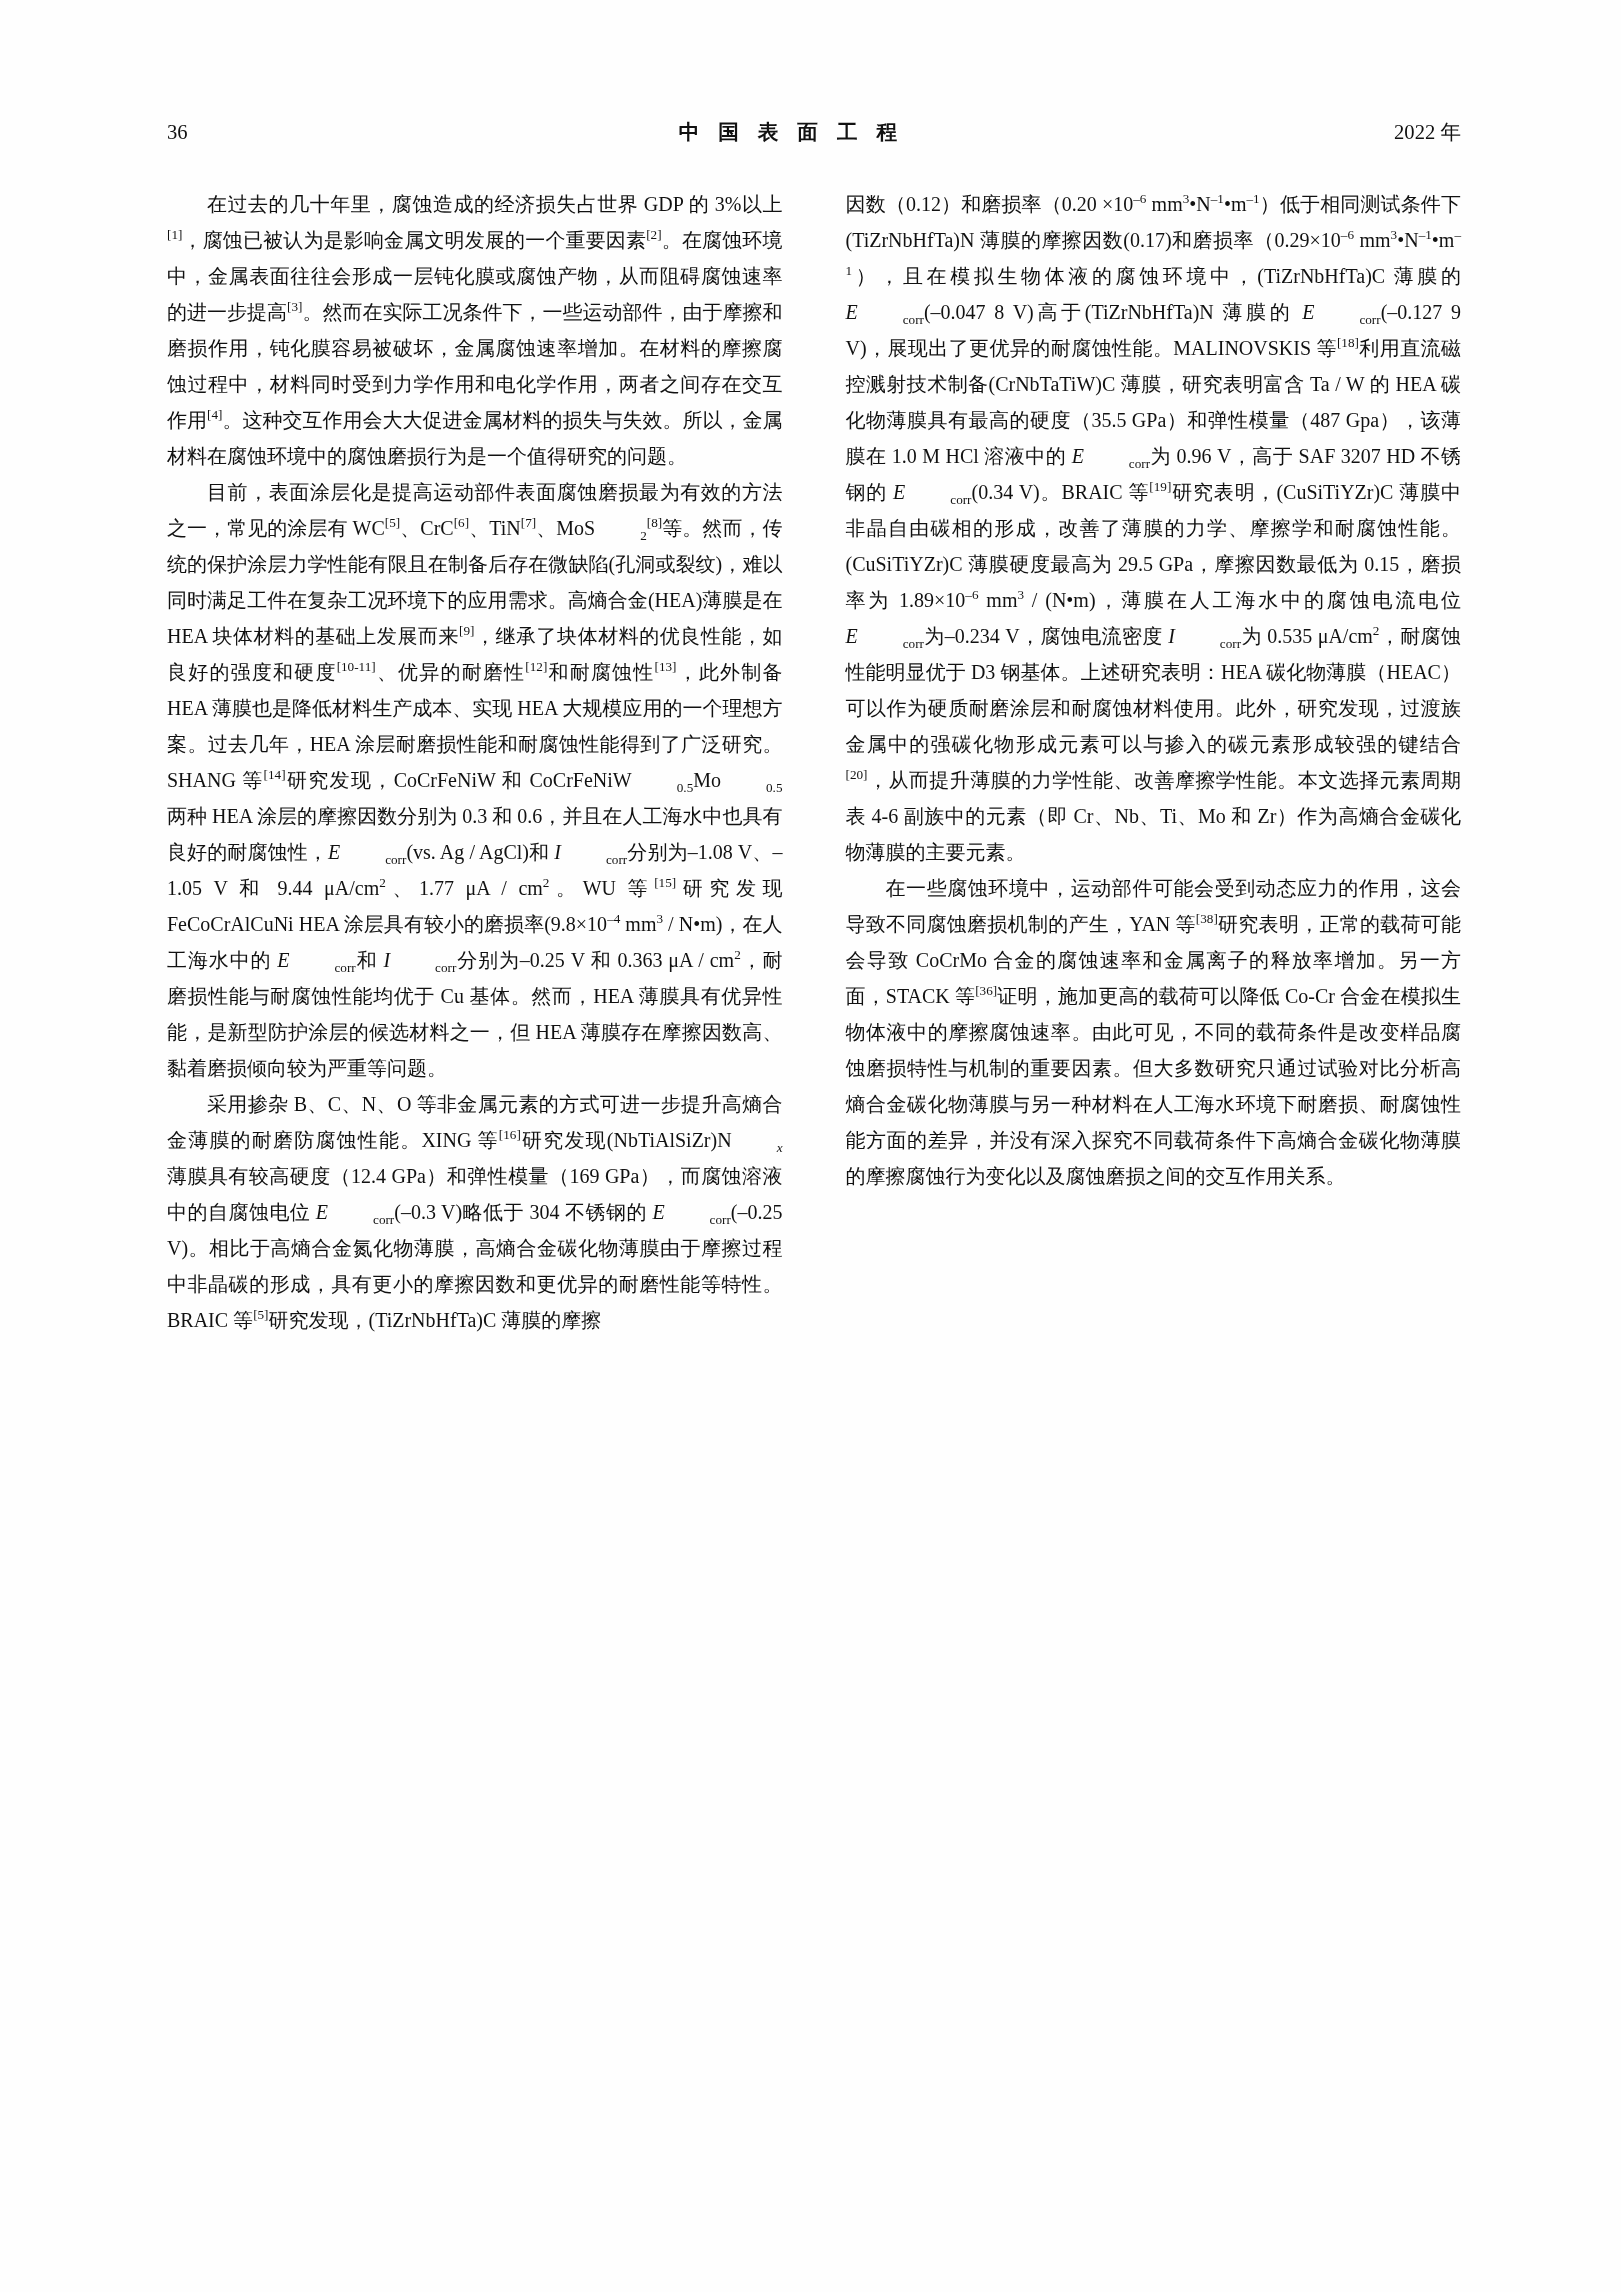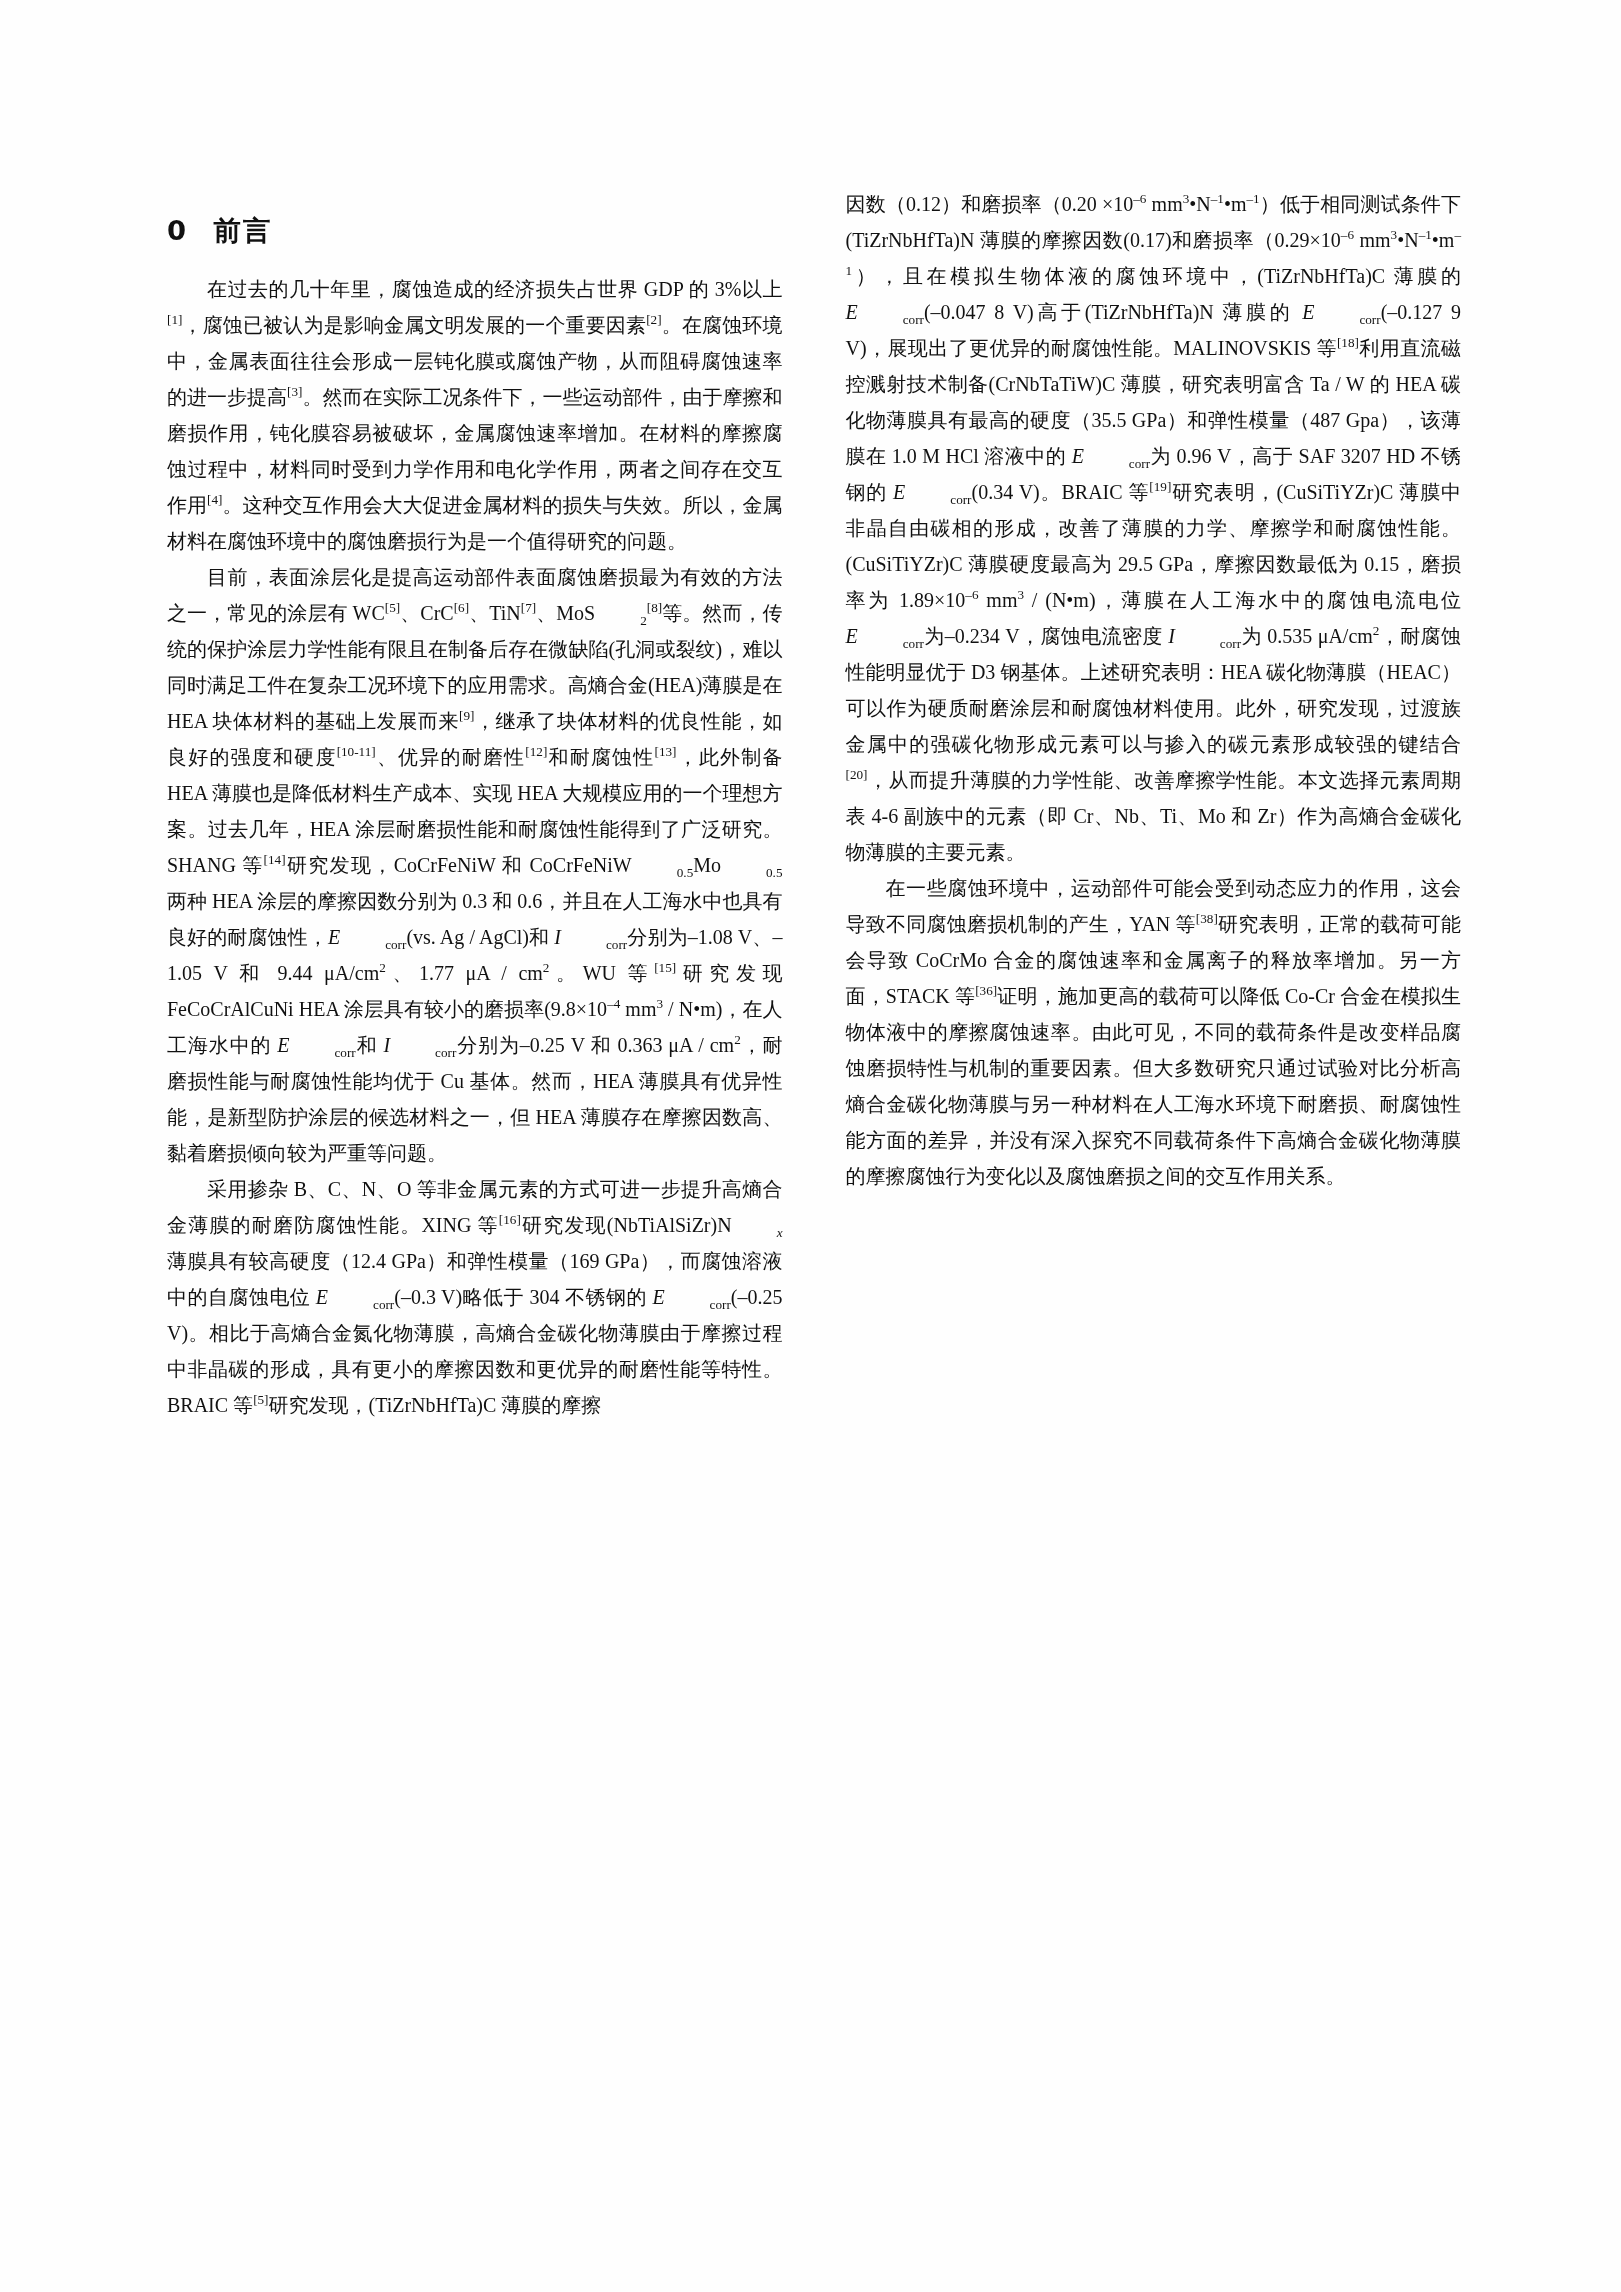--- a/index.html
+++ b/index.html
@@ -94,28 +94,30 @@
   }
   i.var {
     font-style: italic;
   }
 </style>
 </head>
 <body>
 
 <div class="page">
 
+  <div class="header">
+    <span class="page-num">36</span>
+    <span class="journal">中 国 表 面 工 程</span>
+    <span class="year">2022 年</span>
+  </div>
 
   <div class="columns">
 
     <div class="col">
 
-      <div class="section-title">
-        <span class="num">0</span><span>前言</span>
-      </div>
 
       <p class="para">
         在过去的几十年里，腐蚀造成的经济损失占世界 GDP 的 3%以上<sup>[1]</sup>，腐蚀已被认为是影响金属文明发展的一个重要因素<sup>[2]</sup>。在腐蚀环境中，金属表面往往会形成一层钝化膜或腐蚀产物，从而阻碍腐蚀速率的进一步提高<sup>[3]</sup>。然而在实际工况条件下，一些运动部件，由于摩擦和磨损作用，钝化膜容易被破坏，金属腐蚀速率增加。在材料的摩擦腐蚀过程中，材料同时受到力学作用和电化学作用，两者之间存在交互作用<sup>[4]</sup>。这种交互作用会大大促进金属材料的损失与失效。所以，金属材料在腐蚀环境中的腐蚀磨损行为是一个值得研究的问题。
       </p>
 
       <p class="para">
         目前，表面涂层化是提高运动部件表面腐蚀磨损最为有效的方法之一，常见的涂层有 WC<sup>[5]</sup>、CrC<sup>[6]</sup>、TiN<sup>[7]</sup>、MoS<sub>2</sub><sup>[8]</sup>等。然而，传统的保护涂层力学性能有限且在制备后存在微缺陷(孔洞或裂纹)，难以同时满足工件在复杂工况环境下的应用需求。高熵合金(HEA)薄膜是在 HEA 块体材料的基础上发展而来<sup>[9]</sup>，继承了块体材料的优良性能，如良好的强度和硬度<sup>[10-11]</sup>、优异的耐磨性<sup>[12]</sup>和耐腐蚀性<sup>[13]</sup>，此外制备 HEA 薄膜也是降低材料生产成本、实现 HEA 大规模应用的一个理想方案。过去几年，HEA 涂层耐磨损性能和耐腐蚀性能得到了广泛研究。SHANG 等<sup>[14]</sup>研究发现，CoCrFeNiW 和 CoCrFeNiW<sub>0.5</sub>Mo<sub>0.5</sub> 两种 HEA 涂层的摩擦因数分别为 0.3 和 0.6，并且在人工海水中也具有良好的耐腐蚀性，<i class="var">E</i><sub>corr</sub>(vs. Ag / AgCl)和 <i class="var">I</i><sub>corr</sub>分别为–1.08 V、–1.05 V 和 9.44 μA/cm<sup>2</sup>、1.77 μA / cm<sup>2</sup>。WU 等<sup>[15]</sup>研究发现 FeCoCrAlCuNi HEA 涂层具有较小的磨损率(9.8×10<sup>–4</sup> mm<sup>3</sup> / N•m)，在人工海水中的 <i class="var">E</i><sub>corr</sub>和 <i class="var">I</i><sub>corr</sub>分别为–0.25 V 和 0.363 μA / cm<sup>2</sup>，耐磨损性能与耐腐蚀性能均优于 Cu 基体。然而，HEA 薄膜具有优异性能，是新型防护涂层的候选材料之一，但 HEA 薄膜存在摩擦因数高、黏着磨损倾向较为严重等问题。
       </p>
 
       <p class="para">

